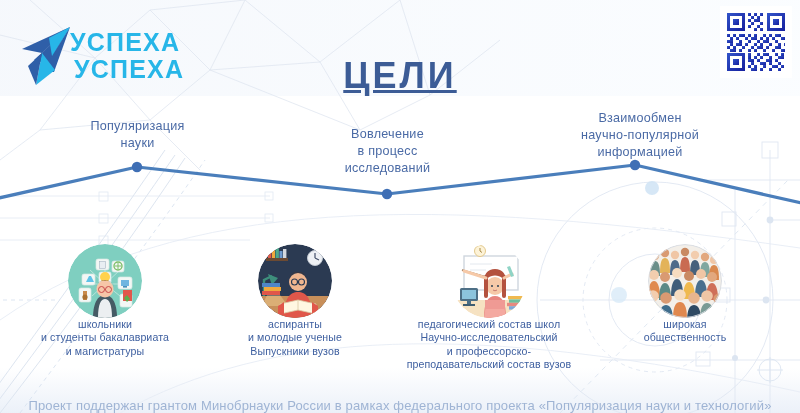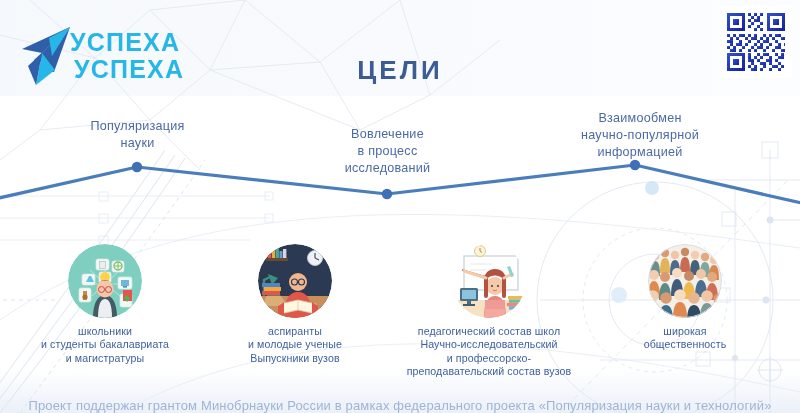--- a/index.html
+++ b/index.html
@@ -32,42 +32,42 @@
 
   
   .qr{position:absolute;right:8px;top:6px;width:72px;height:72px;
       background:#fff;padding:3px;box-sizing:border-box;}
 
   
   .slide-title{
     position:absolute;text-align:center;
     color:#3c5c96;font-weight:bold;letter-spacing:3px;
   }
-  #title-goals{left:250px;top:55px;width:300px;font-size:26px;}
+  #title-goals{left:250px;top:55px;width:300px;font-size:36px;text-decoration:underline;}
   #title-participants{left:200px;top:208px;width:400px;font-size:27px;}
 
   
   .goal{
     position:absolute;text-align:center;color:#4a6aa5;
     font-size:12.6px;line-height:17px;letter-spacing:0.25px;
   }
   #goal-0{left:55px;top:118px;width:165px;}
   #goal-1{left:300px;top:126px;width:175px;}
   #goal-2{left:550px;top:110px;width:180px;}
 
   
   .p-col{position:absolute;top:244px;width:200px;text-align:center;}
   #p-col-0{left:5px;}
   #p-col-1{left:195px;}
   #p-col-2{left:389px;}
   #p-col-3{left:585px;}
   .p-img{width:74px;height:74px;border-radius:50%;margin:0 auto;overflow:hidden;
          position:relative;display:block;}
   .p-label{
-    margin-top:7px;color:#3f60a0;font-size:10.6px;line-height:13.4px;
+    color:#3f60a0;font-size:10.6px;line-height:13.4px;
     letter-spacing:0.1px;
   }
   #p-col-2 .p-label{width:200px;margin-left:0;}
 
   
   .footer{
     position:absolute;left:0;top:398px;width:800px;text-align:center;
     font-size:13px;color:#9fb4d4;letter-spacing:0.15px;
   }
 </style>

